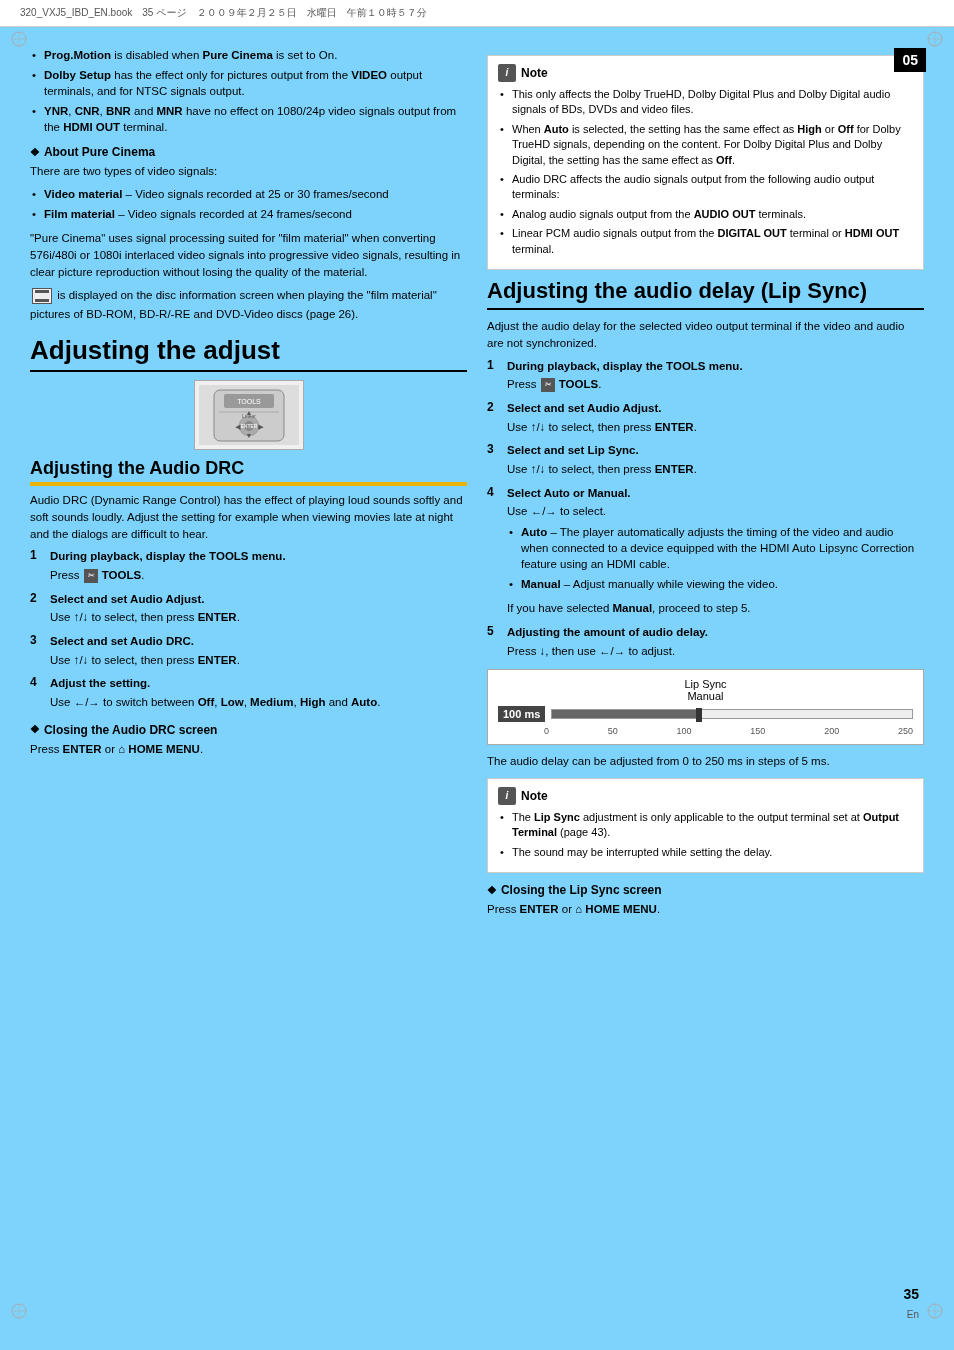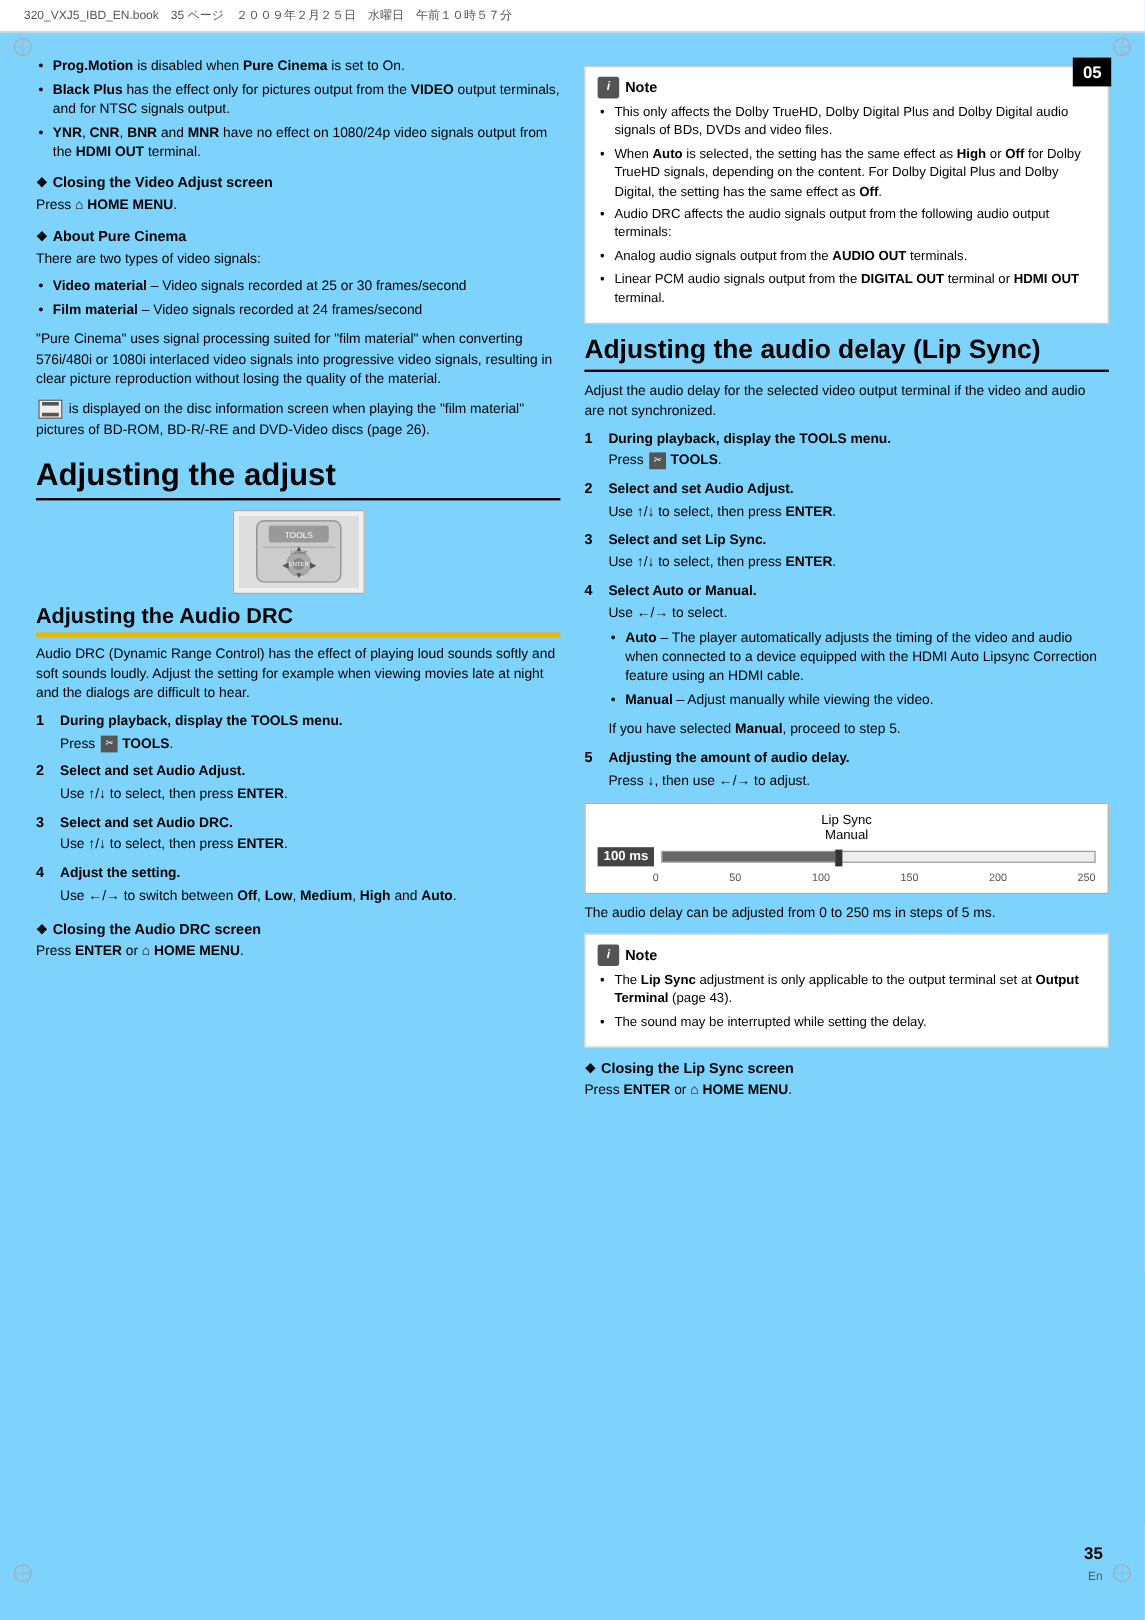--- a/index.html
+++ b/index.html
@@ -404,35 +404,27 @@
 
   <div class="content-area">
 
     <div class="left-col">
 
       <ul class="bullet-list">
         <li>
           <b>Prog.Motion</b> is disabled when <b>Pure Cinema</b> is set to On.
         </li>
         <li>
-          <b>Black Plus</b> has the effect only for pictures output from the <b>VIDEO</b> output terminals, and for NTSC signals output.
+          <b>Dolby Setup</b> has the effect only for pictures output from the <b>VIDEO</b> output terminals, and for NTSC signals output.
         </li>
         <li>
           <b>YNR</b>, <b>CNR</b>, <b>BNR</b> and <b>MNR</b> have no effect on 1080/24p video signals output from the <b>HDMI OUT</b> terminal.
         </li>
       </ul>
 
-      <div class="section-box">
-        <div class="section-heading">
-          <span>Closing the Video Adjust screen</span>
-        </div>
-        <p>
-          Press <span>⌂</span> <b>HOME MENU</b>.
-        </p>
-      </div>
 
       <div class="section-box">
         <div class="section-heading">
           <span>About Pure Cinema</span>
         </div>
         <p>There are two types of video signals:</p>
         <ul class="bullet-list">
           <li>
             <b>Video material</b> – Video signals recorded at 25 or 30 frames/second
           </li>

